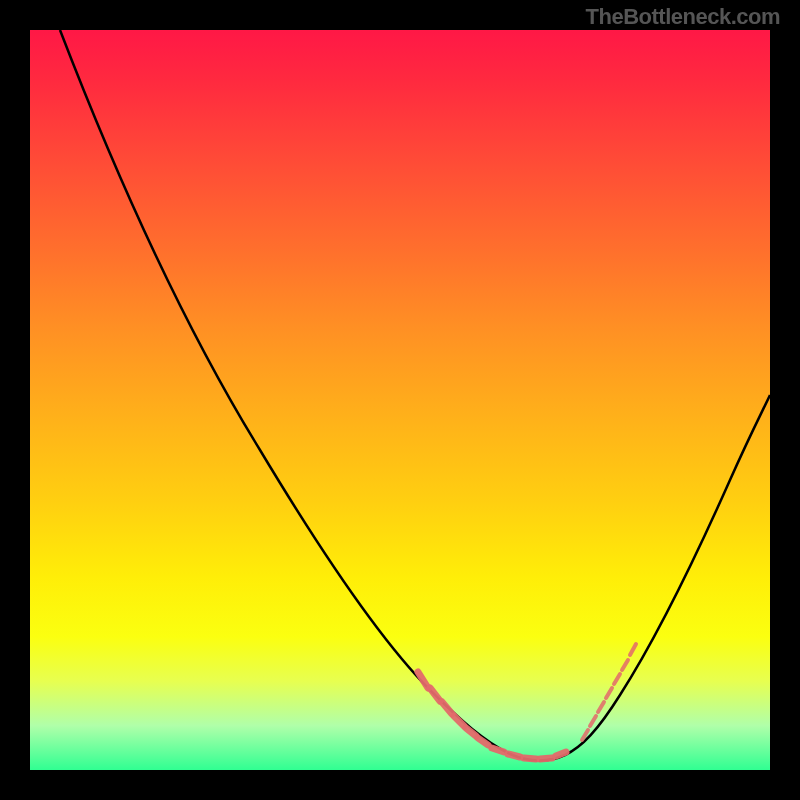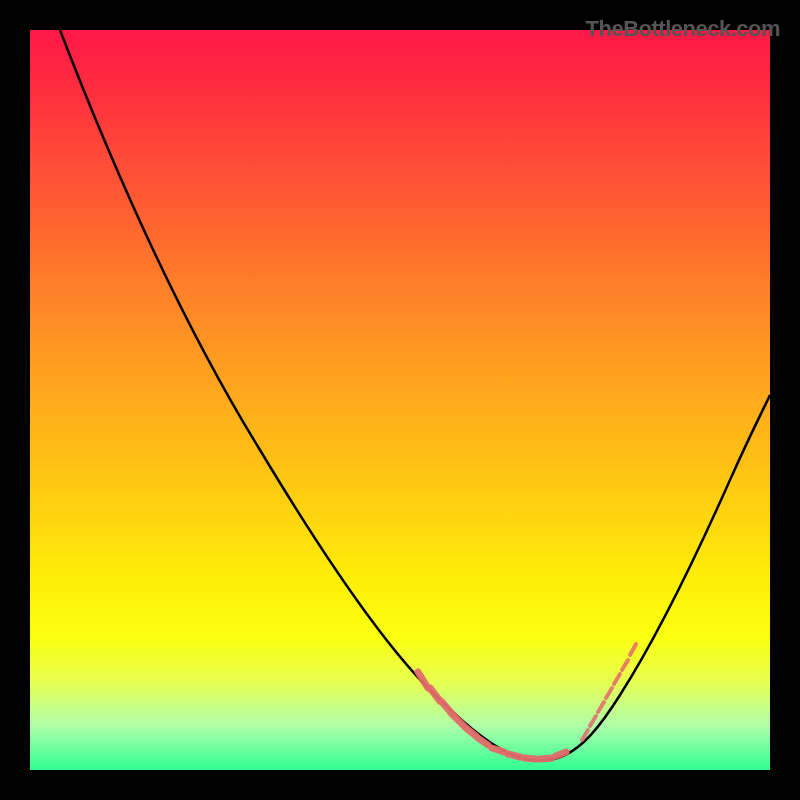--- a/index.html
+++ b/index.html
@@ -6,21 +6,21 @@
   body {
     width: 800px;
     height: 800px;
     background: #000000;
     position: relative;
     font-family: Arial, Helvetica, sans-serif;
     overflow: hidden;
   }
   .watermark {
     position: absolute;
-    top: 16px;
+    top: 4px;
     right: 20px;
     color: #555555;
     font-size: 22px;
     font-weight: bold;
     letter-spacing: -0.5px;
     z-index: 10;
   }
   .plot-area {
     position: absolute;
     left: 30px;

